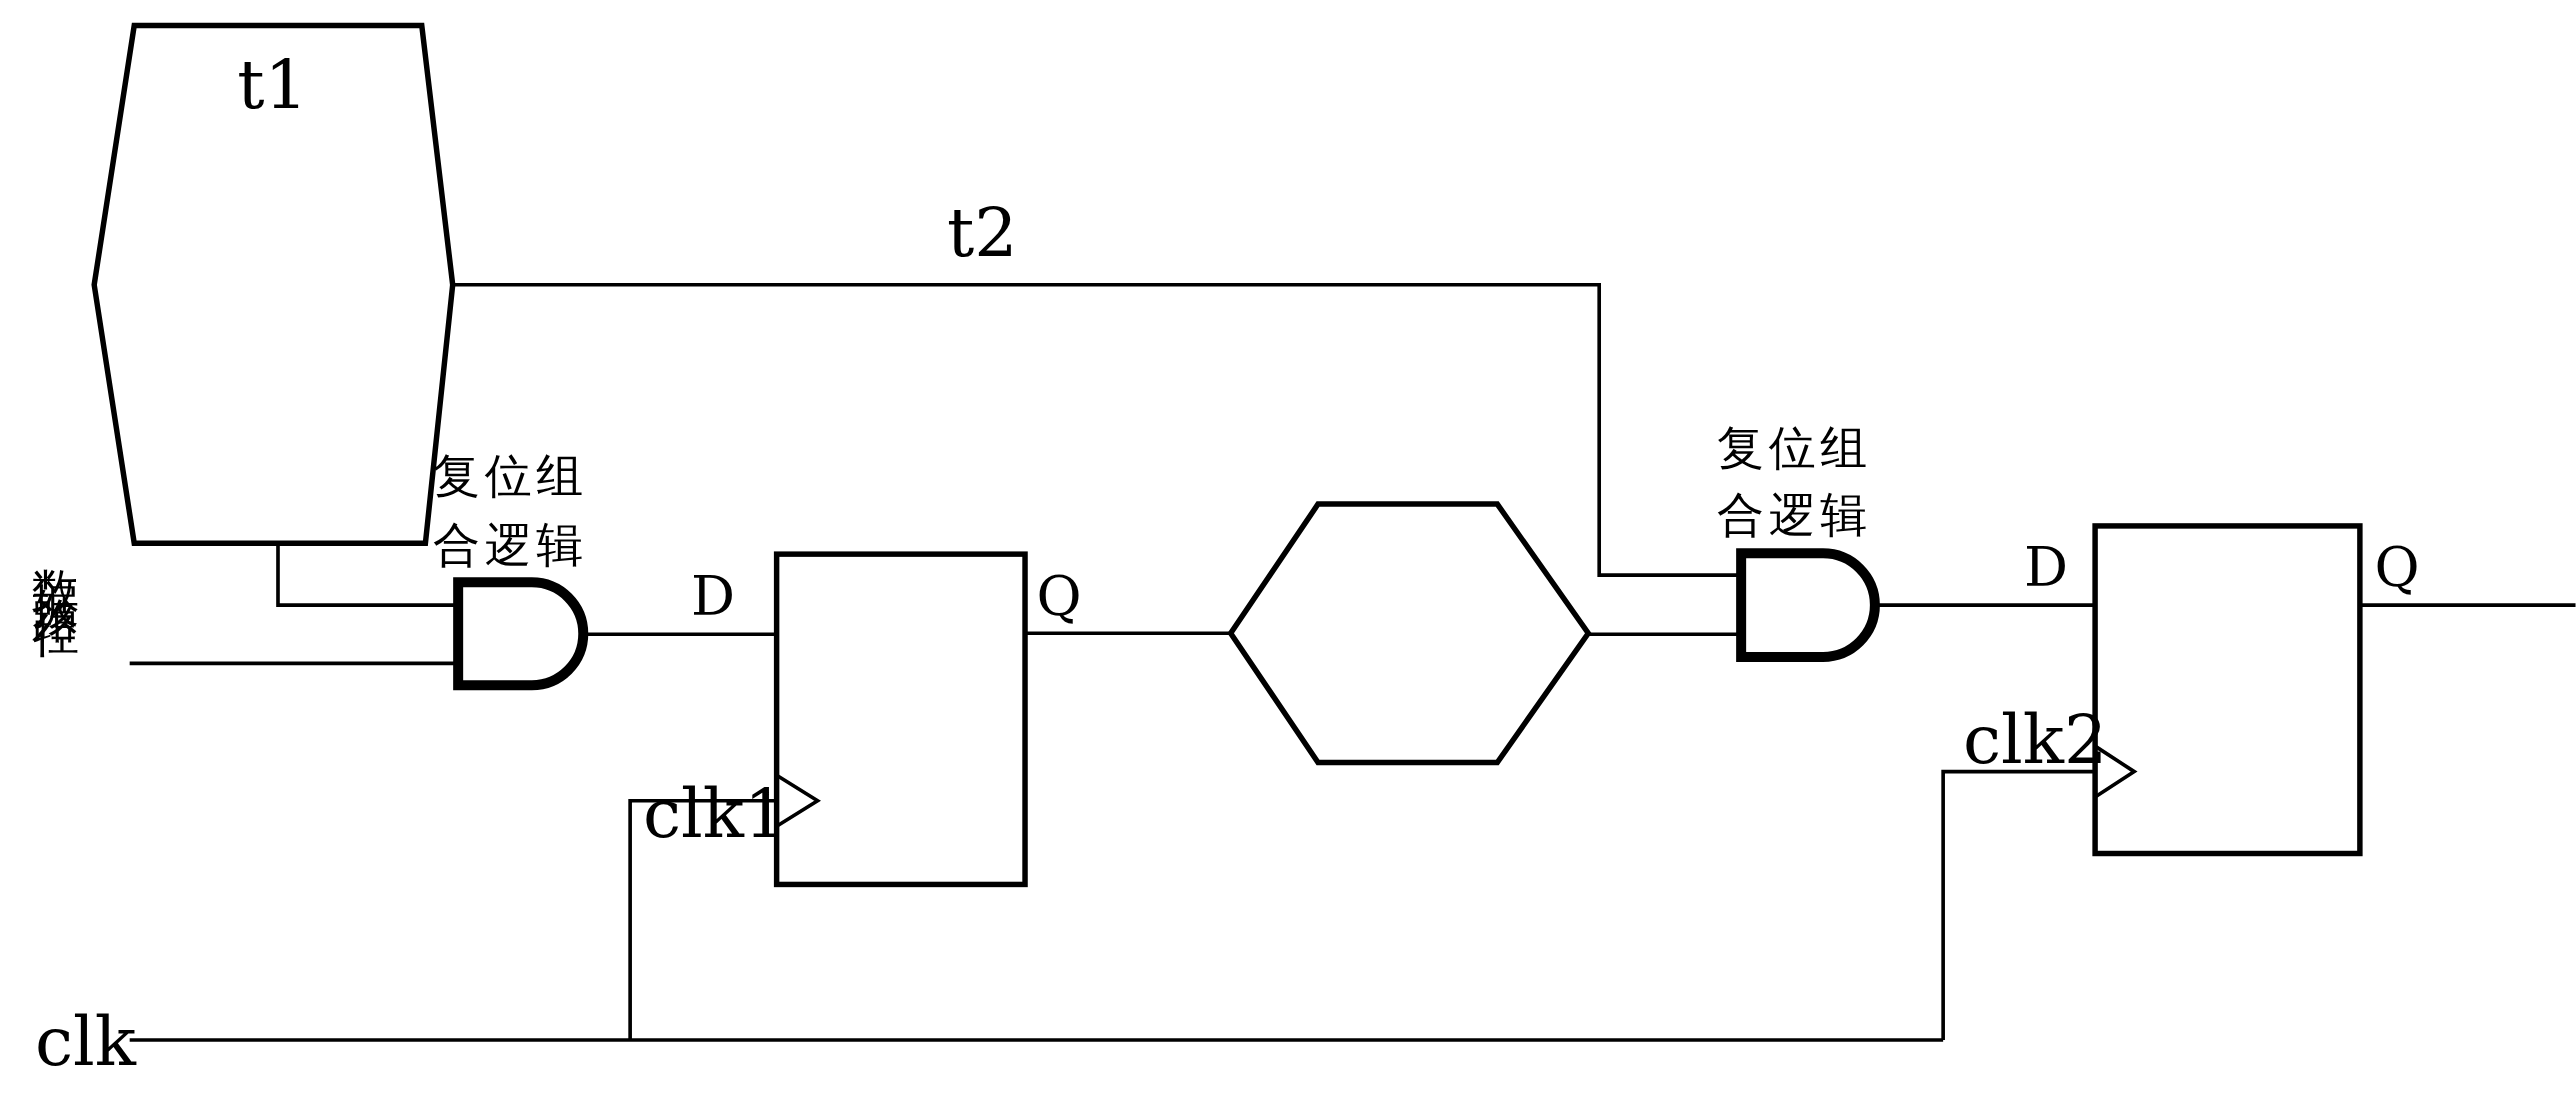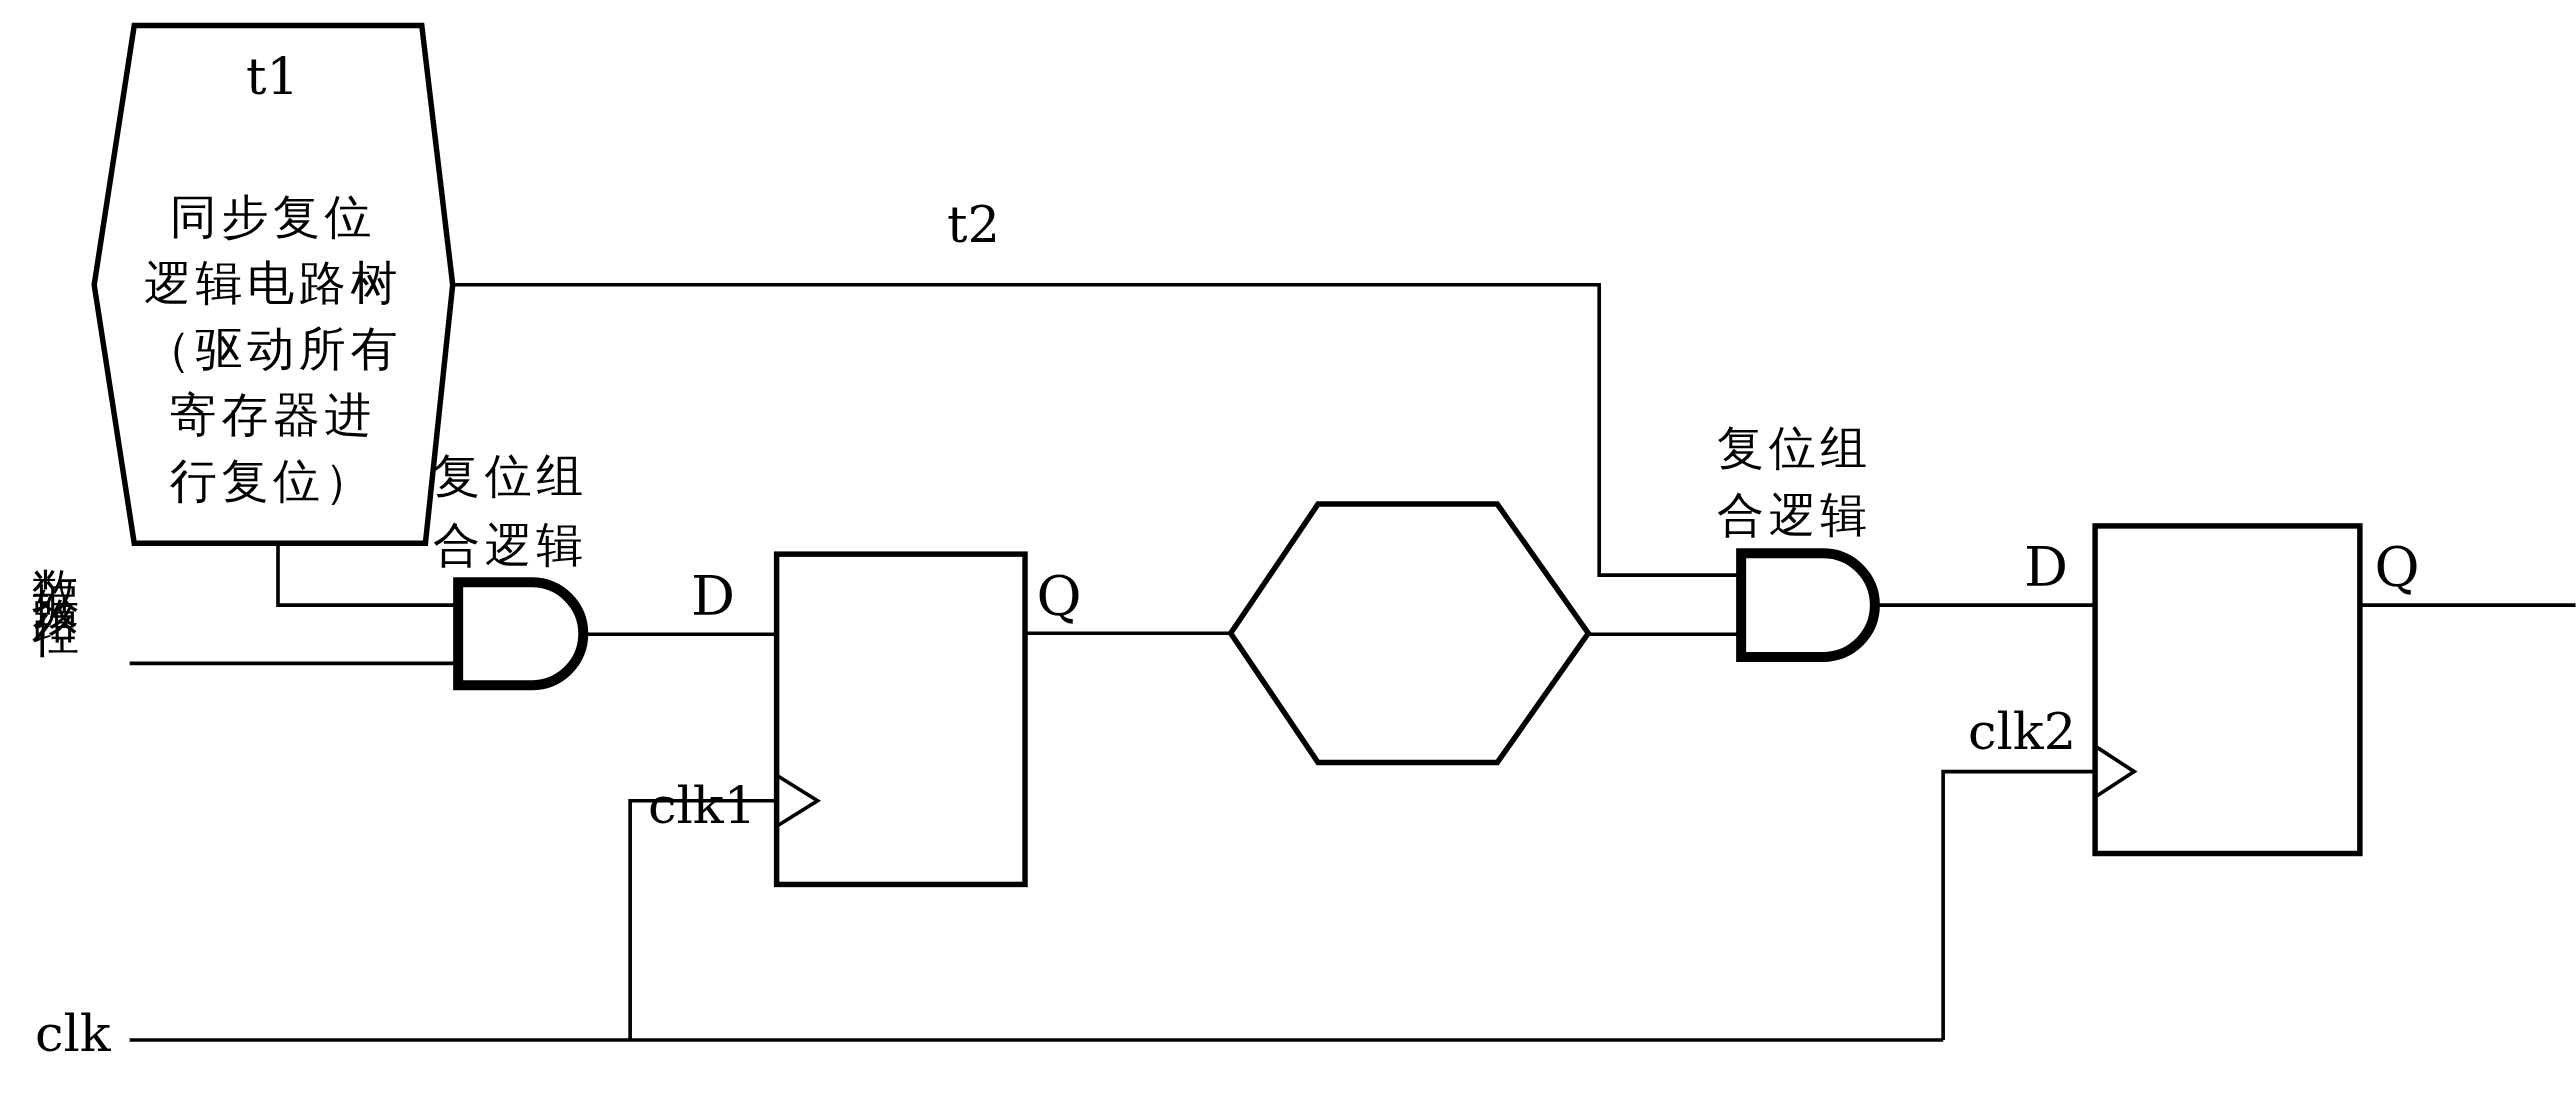--- a/index.html
+++ b/index.html
@@ -22,21 +22,21 @@
     top: 0;
     width: 2576px;
     height: 1101px;
   }
   .lbl {
     position: absolute;
     color: #000000;
     white-space: pre-line;
     line-height: 1;
   }
-  .latin-lg { font-size: 51px; }
+  .latin-lg { font-size: 68px; }
   .latin-dq { font-size: 55px; }
   .cjk {
     font-size: 47px;
     letter-spacing: 4.6px;
     text-align: center;
   }
   .reset-tree-body {
     left: 100px;
     top: 184px;
     width: 346px;
@@ -107,25 +107,20 @@
       <polyline points="2302,848 2135,848 2135,1143" stroke-width="4"></polyline>
 
       <line x1="2593" y1="665" x2="2830" y2="665" stroke-width="4"></line>
 
       <line x1="142" y1="1143" x2="2135" y2="1143" stroke-width="4"></line>
     </g>
   </svg>
 
   <div class="lbl latin-lg reset-tree-title">t1</div>
 
-  <div class="lbl cjk reset-tree-body">同步复位
-逻辑电路树
-（驱动所有
-寄存器进
-行复位）</div>
 
   <div class="lbl latin-lg t2-label">t2</div>
 
   <div class="lbl cjk data-path-label">数据路径</div>
 
   <div class="lbl cjk and1-label">复位组
 合逻辑</div>
 
   <div class="lbl cjk and2-label">复位组
 合逻辑</div>

